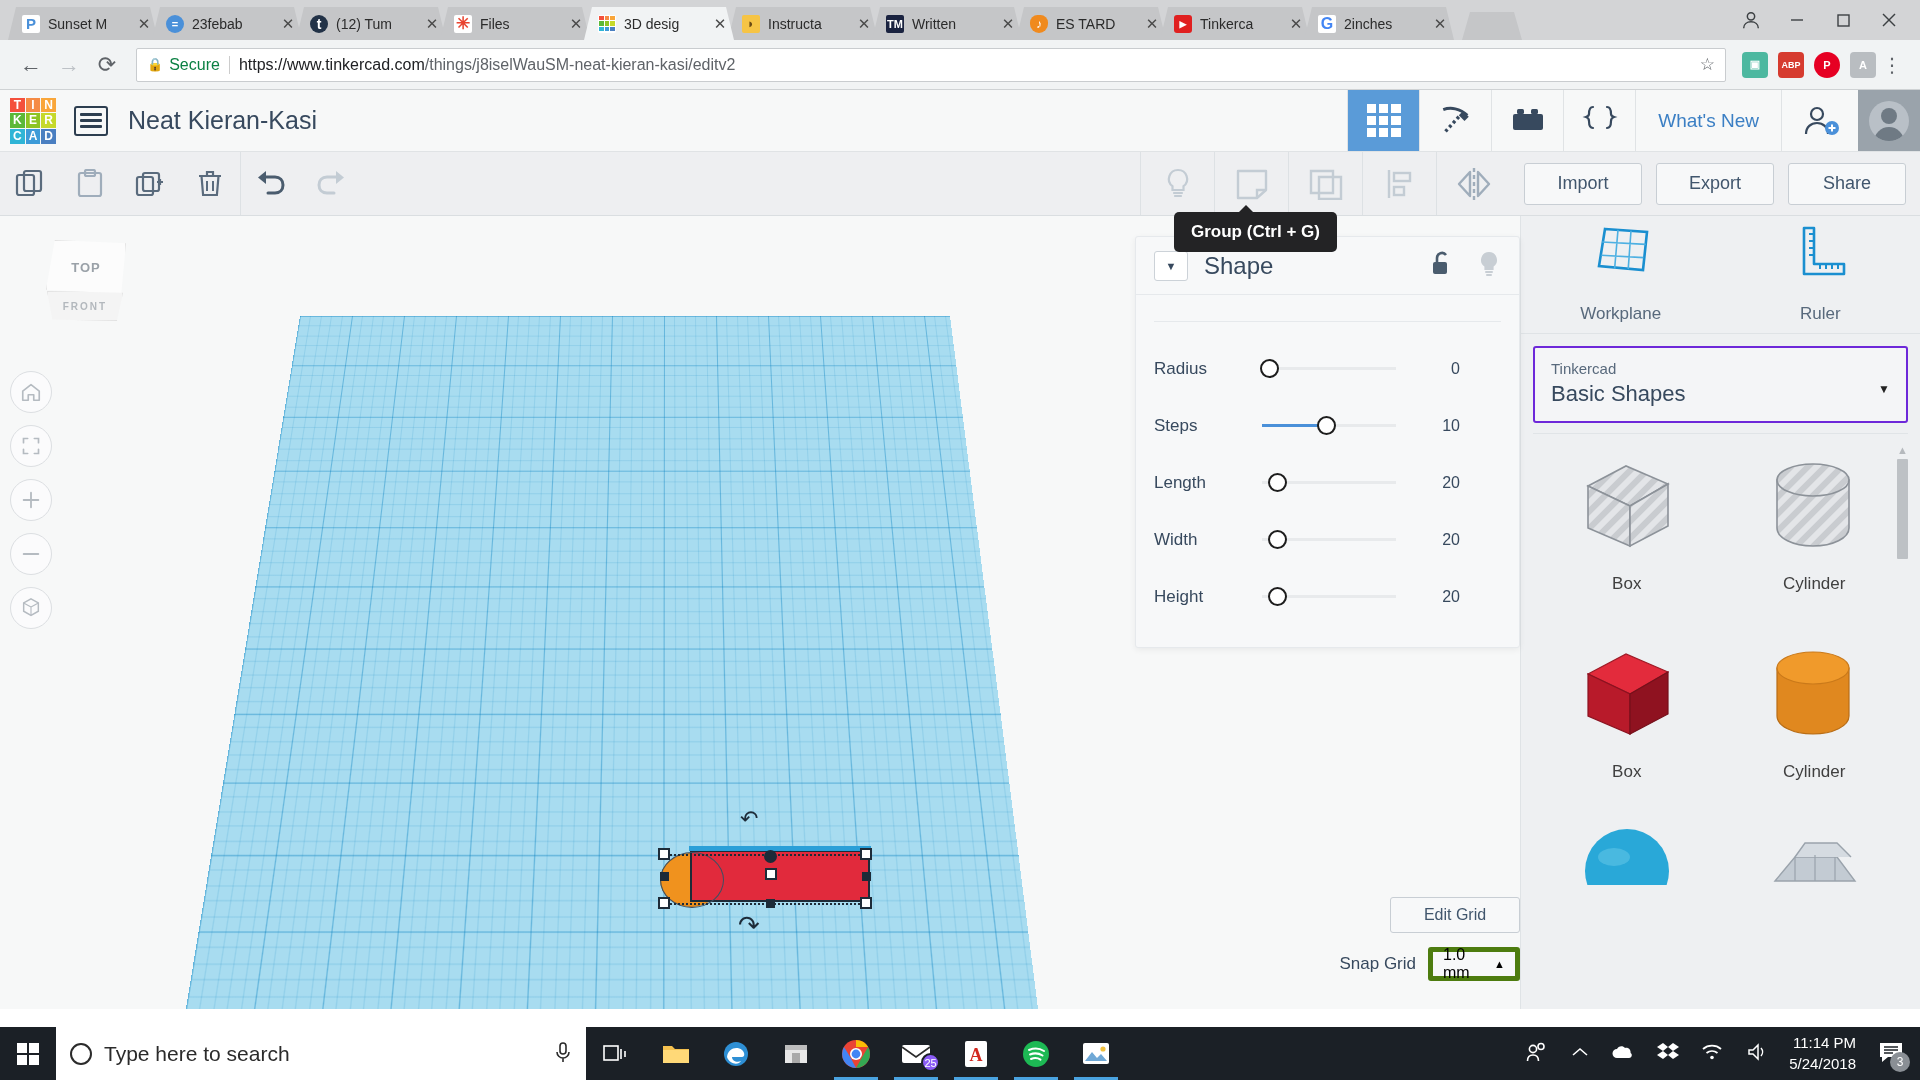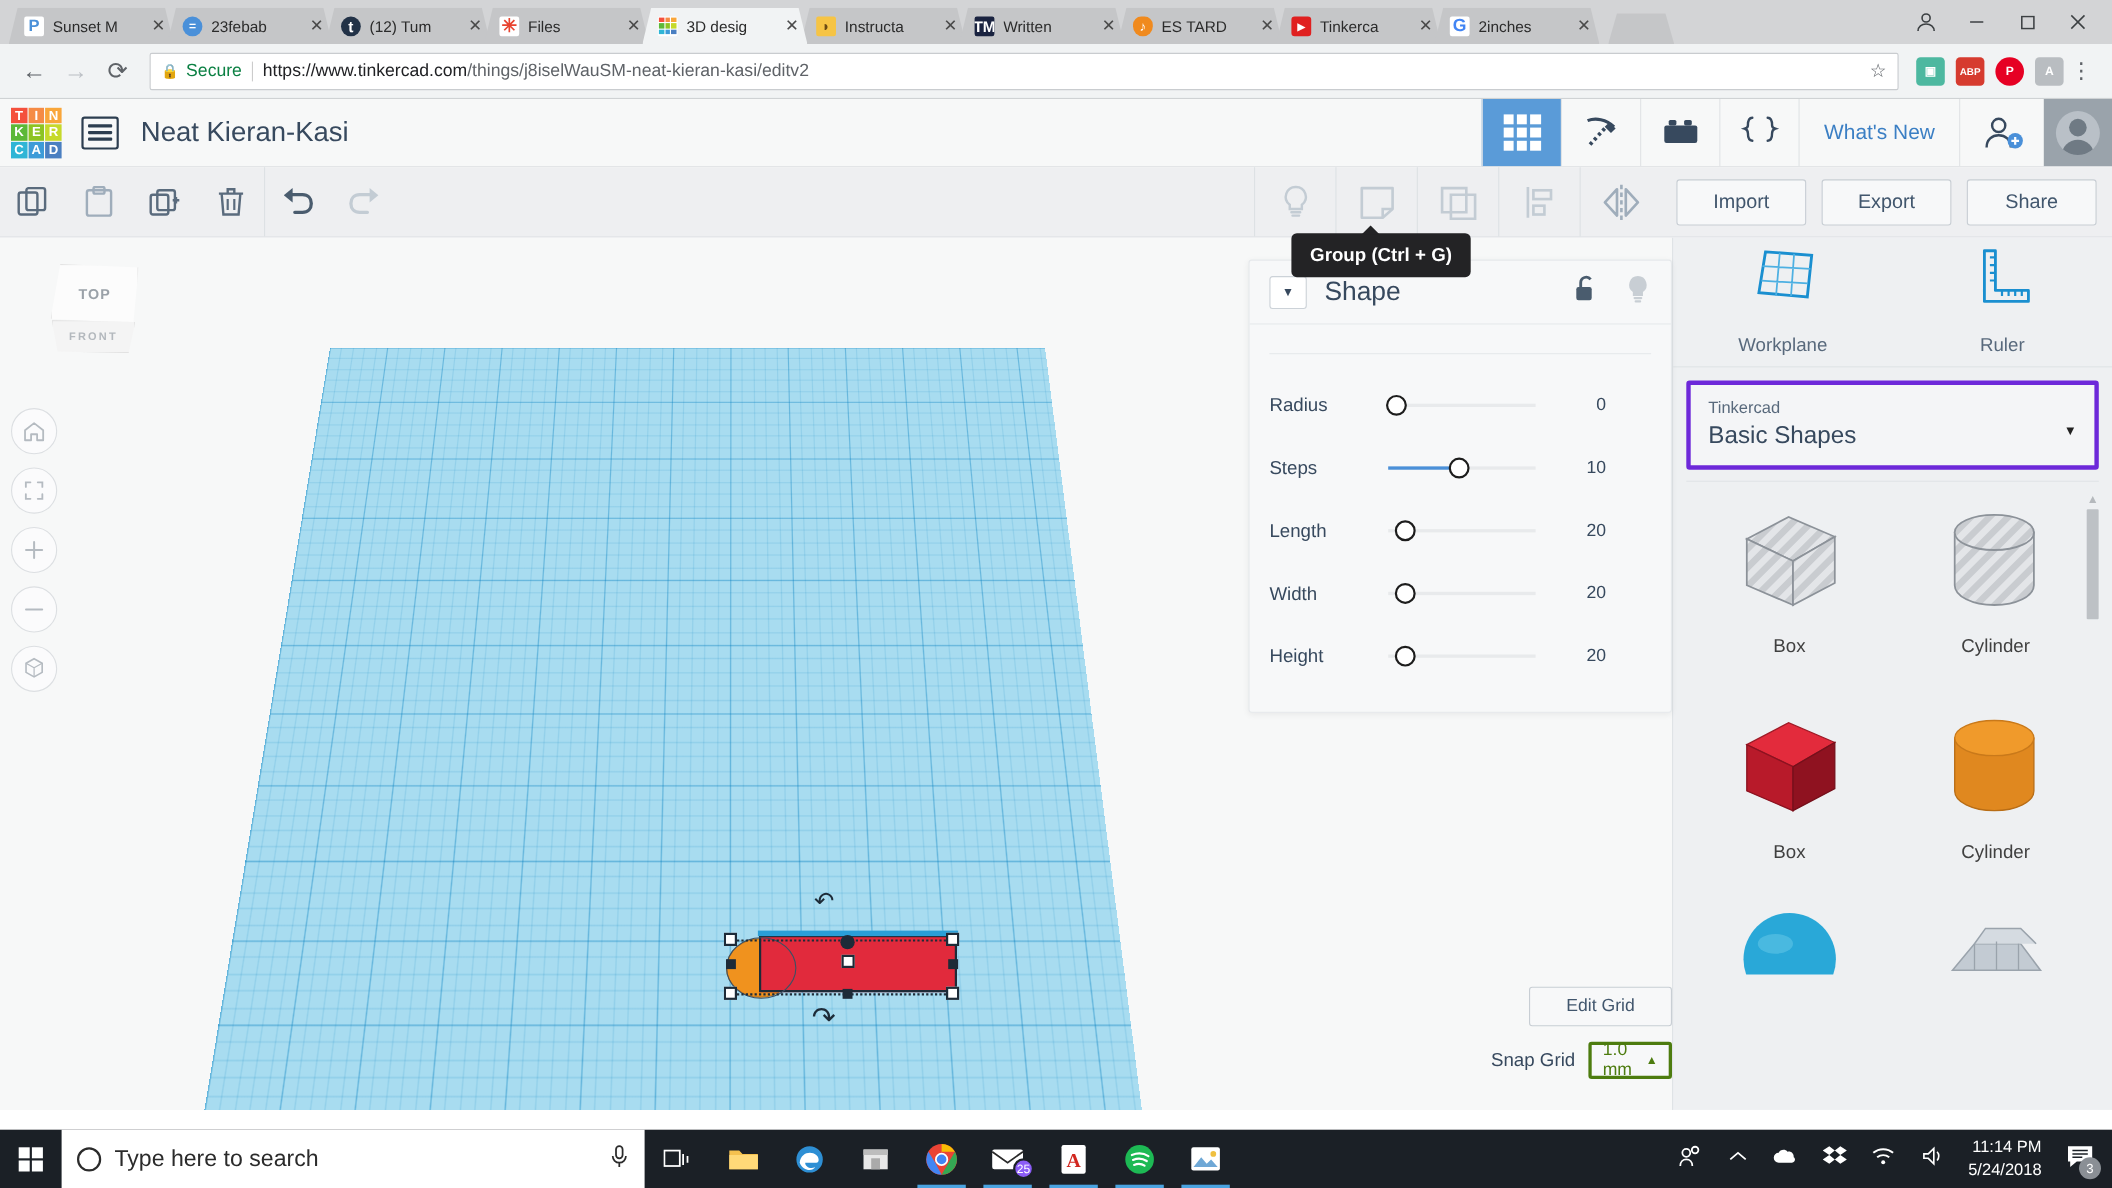--- a/index.html
+++ b/index.html
@@ -444,24 +444,24 @@
   }
   .edit-grid-btn {
     width: 130px; height: 36px;
     background: #f7f8f9; border: 1px solid #c8ced4; border-radius: 3px;
     display: flex; align-items: center; justify-content: center;
     font-size: 16px; color: #41566d;
   }
   .snap-row { display: flex; align-items: center; gap: 12px; }
   .snap-label { font-size: 17px; color: #37495e; }
   .snap-select {
-    width: 76px; height: 34px;
-    background: #f7f8f9; border: 3px solid #4d7c0f; border-radius: 3px;
+    width: 92px; height: 34px;
+    background: #f7f8f9; border: 5px solid #4d7c0f; border-radius: 3px;
     display: flex; align-items: center; justify-content: space-between;
-    padding: 0 10px; font-size: 16px; color: #4d7c0f;
+    padding: 0 10px; font-size: 16px; color: #000000;
   }
 
   
   .tc-sidebar {
     width: 400px;
     background: #eef0f2;
     border-left: 1px solid #dfe3e6;
     display: flex; flex-direction: column;
     position: relative;
     z-index: 50;
@@ -474,21 +474,21 @@
   .sb-tool {
     flex: 1;
     display: flex; flex-direction: column;
     align-items: center; justify-content: center;
     gap: 27px;
   }
   .sb-tool-label { font-size: 17px; color: #58697c; }
   .sb-dropdown-wrap { padding: 12px 12px 0; }
   .sb-dropdown {
     background: #f4f5f7;
-    border: 4px solid #6d28d9;
+    border: 2px solid #6d28d9;
     border-radius: 3px;
     padding: 12px 16px 14px;
     position: relative;
   }
   .sb-dd-sub { font-size: 15px; color: #58697c; margin-bottom: 4px; }
   .sb-dd-main { font-size: 22px; color: #37495e; }
   .sb-dd-caret { position: absolute; right: 16px; top: 34px; font-size: 12px; color: #222; }
   .sb-shapes {
     flex: 1;
     margin: 10px 12px 0;
@@ -616,21 +616,21 @@
     <span class="tab-close">✕</span>
   </div>
 
   <div class="tab">
     <span class="favicon" style="background:#f6c445;color:#6b4a14;font-size:13px;">◗</span>
     <span class="tab-title">Instructa</span>
     <span class="tab-close">✕</span>
   </div>
 
   <div class="tab">
-    <span class="favicon" style="background:#1a2340;font-size:14px;">TM</span>
+    <span class="favicon" style="background:#1a2340;font-size:11px;">TM</span>
     <span class="tab-title">Written</span>
     <span class="tab-close">✕</span>
   </div>
 
   <div class="tab">
     <span class="favicon" style="background:#f08a1e;border-radius:50% 50% 60% 60%;color:#fff;font-size:12px;">♪</span>
     <span class="tab-title">ES TARD</span>
     <span class="tab-close">✕</span>
   </div>
 

